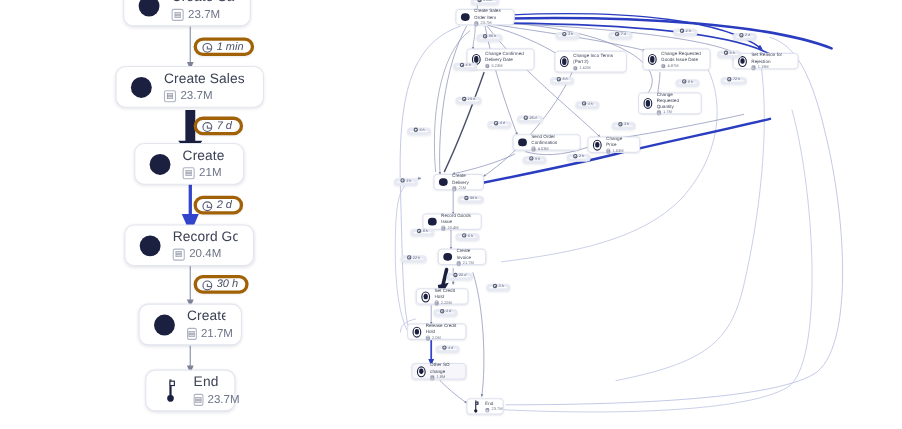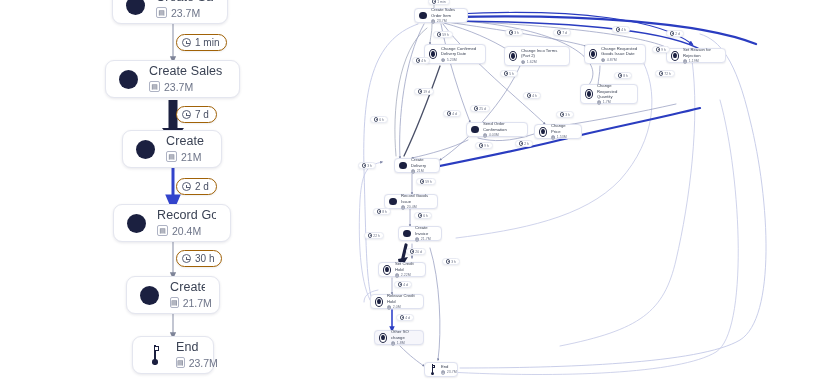--- a/index.html
+++ b/index.html
@@ -12,41 +12,41 @@
 
   
   .node{
     position:absolute;background:#ffffff;border:1px solid #e4e6ef;
     border-radius:9px;box-shadow:0 1px 3px rgba(20,24,60,.10);
     display:flex;align-items:center;box-sizing:border-box;
   }
   .node .glyph{flex:0 0 auto;display:flex;align-items:center;justify-content:center;}
   .node .txt{display:flex;flex-direction:column;justify-content:center;min-width:0;}
   .node .ttl{color:#3a4254;white-space:nowrap;overflow:hidden;}
-  .node .met{display:flex;color:#6d7488;white-space:nowrap;}
+  .node .met{display:flex;align-items:center;color:#6d7488;white-space:nowrap;}
   .met .mico{
     display:inline-flex;align-items:center;justify-content:center;
     border:1px solid #aeb3c4;border-radius:2px;color:#6d7488;box-sizing:border-box;
   }
   .dot{border-radius:50%;background:#1b2040;}
   .ring{border-radius:50%;border:2px solid #1b2040;background:#fff;position:relative;}
   .ring::after{content:"";position:absolute;border-radius:50%;background:#1b2040;inset:2px;}
 
   
   .L .node{height:38px;padding:0 14px 0 12px;}
   .L .node .glyph{width:20px;height:20px;margin-right:11px;}
   .L .dot{width:19px;height:19px;}
   .L .ttl{font-size:12.5px;font-weight:400;letter-spacing:.1px;line-height:15px;}
   .L .met{font-size:10.5px;line-height:13px;margin-top:2px;}
   .L .mico{width:11px;height:11px;font-size:7px;margin-right:4px;}
 
   .edgelbl{
-    position:absolute;background:#fff;border:1px solid #a16207;border-radius:20px;
-    display:flex;align-items:center;box-shadow:0 1px 2px rgba(20,24,60,.07);
-    white-space:nowrap;box-sizing:border-box;
+    position:absolute;background:#fff;border:3px solid #a16207;border-radius:20px;
+    display:flex;align-items:flex-end;box-shadow:0 1px 2px rgba(20,24,60,.07);
+    white-space:nowrap;box-sizing:border-box;font-style:italic;
   }
   .L .edgelbl{height:17px;padding:0 7px 0 5px;font-size:10px;color:#4a5165;}
   .clk{display:inline-block;border-radius:50%;border:1.2px solid #585f75;box-sizing:border-box;margin-right:4px;position:relative;}
   .L .clk{width:9px;height:9px;}
   .L .clk::before{content:"";position:absolute;left:3.4px;top:1.6px;width:1px;height:3px;background:#585f75;}
   .L .clk::after{content:"";position:absolute;left:4px;top:4.2px;width:2.6px;height:1px;background:#585f75;}
 
   
   .flag{position:relative;width:9px;height:20px;}
   .flag .stem{position:absolute;left:3.6px;top:0;width:1.6px;height:20px;background:#1b2040;}

